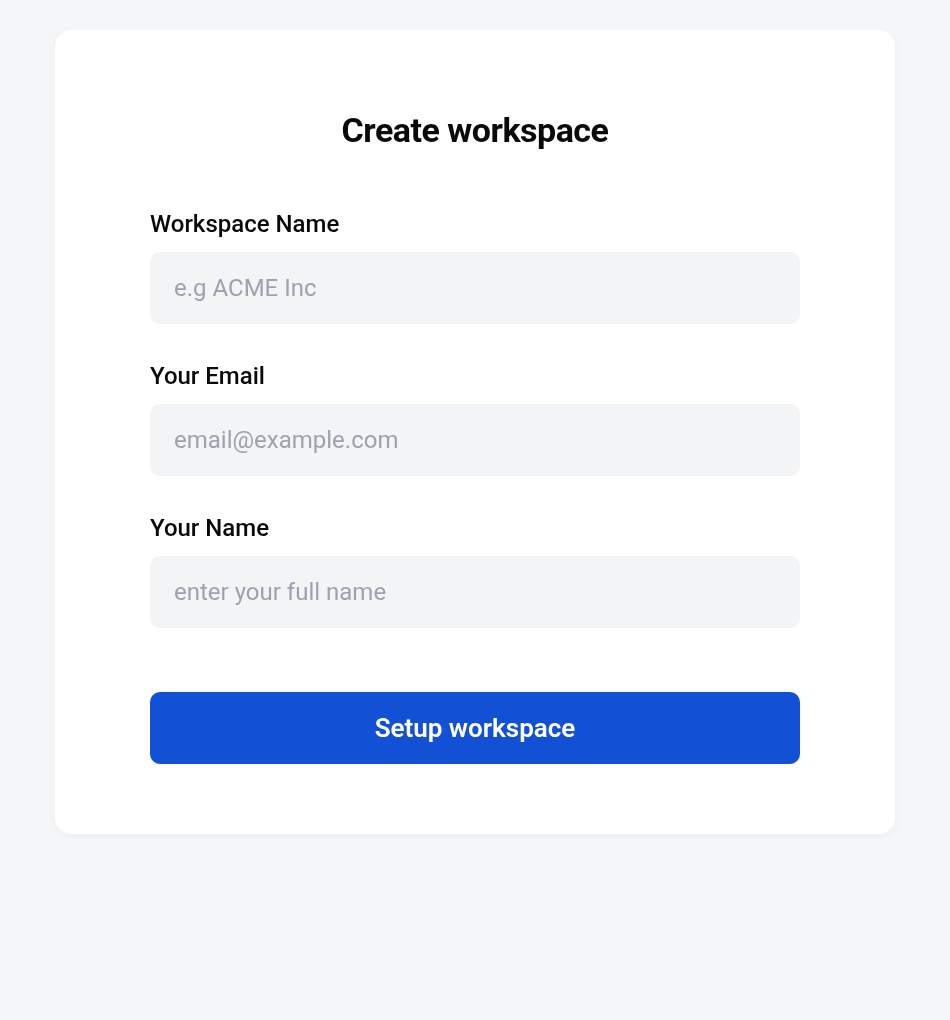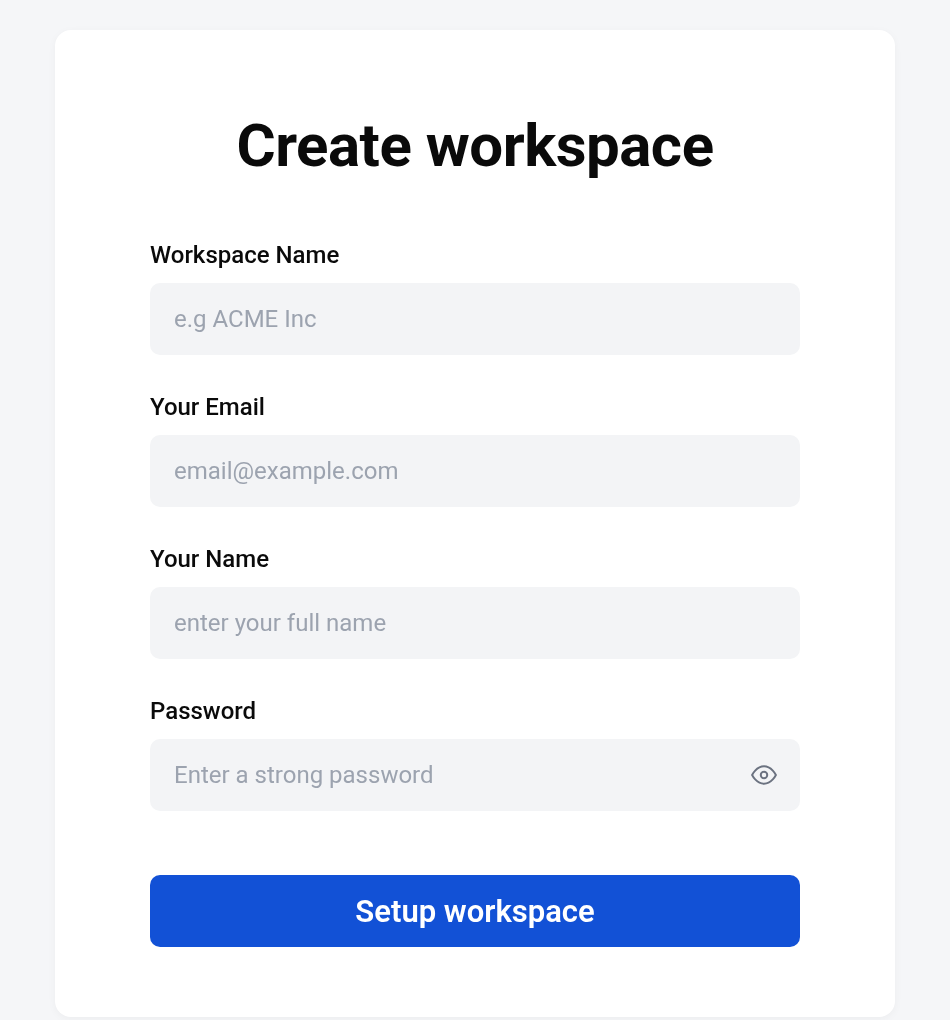--- a/index.html
+++ b/index.html
@@ -18,21 +18,21 @@
       padding-top: 30px;
     }
     .card {
       background: #ffffff;
       width: 840px;
       border-radius: 16px;
       padding: 80px 95px 70px 95px;
       box-shadow: 0 2px 8px rgba(0,0,0,0.04);
     }
     .title {
-      font-size: 60px;
+      font-size: 34px;
       font-weight: 700;
       color: #0a0a0a;
       text-align: center;
       margin-bottom: 60px;
       letter-spacing: -0.5px;
     }
     .form-group {
       margin-bottom: 38px;
       margin-top: 24px;
     }
@@ -82,21 +82,21 @@
       width: 26px;
       height: 26px;
     }
     .submit-button {
       width: 100%;
       height: 72px;
       background: #1251d6;
       color: #ffffff;
       border: none;
       border-radius: 10px;
-      font-size: 31px;
+      font-size: 26px;
       font-weight: 600;
       cursor: pointer;
       margin-top: 26px;
       font-family: inherit;
     }
   </style>
 </head>
 <body>
 
 <div class="card">
@@ -116,27 +116,15 @@
     </div>
   </div>
 
   <div class="form-group">
     <label class="form-label">Your Name</label>
     <div class="input-wrapper">
       <input type="text" class="form-input" placeholder="enter your full name" style="">
     </div>
   </div>
 
-  <div class="form-group">
-    <label class="form-label">Password</label>
-    <div class="input-wrapper">
-      <input type="password" class="form-input with-icon" placeholder="Enter a strong password" style="">
-      <span class="eye-icon">
-        <svg viewBox="0 0 24 24" fill="none" stroke="currentColor" stroke-width="1.8" stroke-linecap="round" stroke-linejoin="round">
-          <path d="M1 12s4-8 11-8 11 8 11 8-4 8-11 8-11-8-11-8z"></path>
-          <circle cx="12" cy="12" r="3"></circle>
-        </svg>
-      </span>
-    </div>
-  </div>
 
   <button class="submit-button">Setup workspace</button>
 </div>
 
 </body></html>

